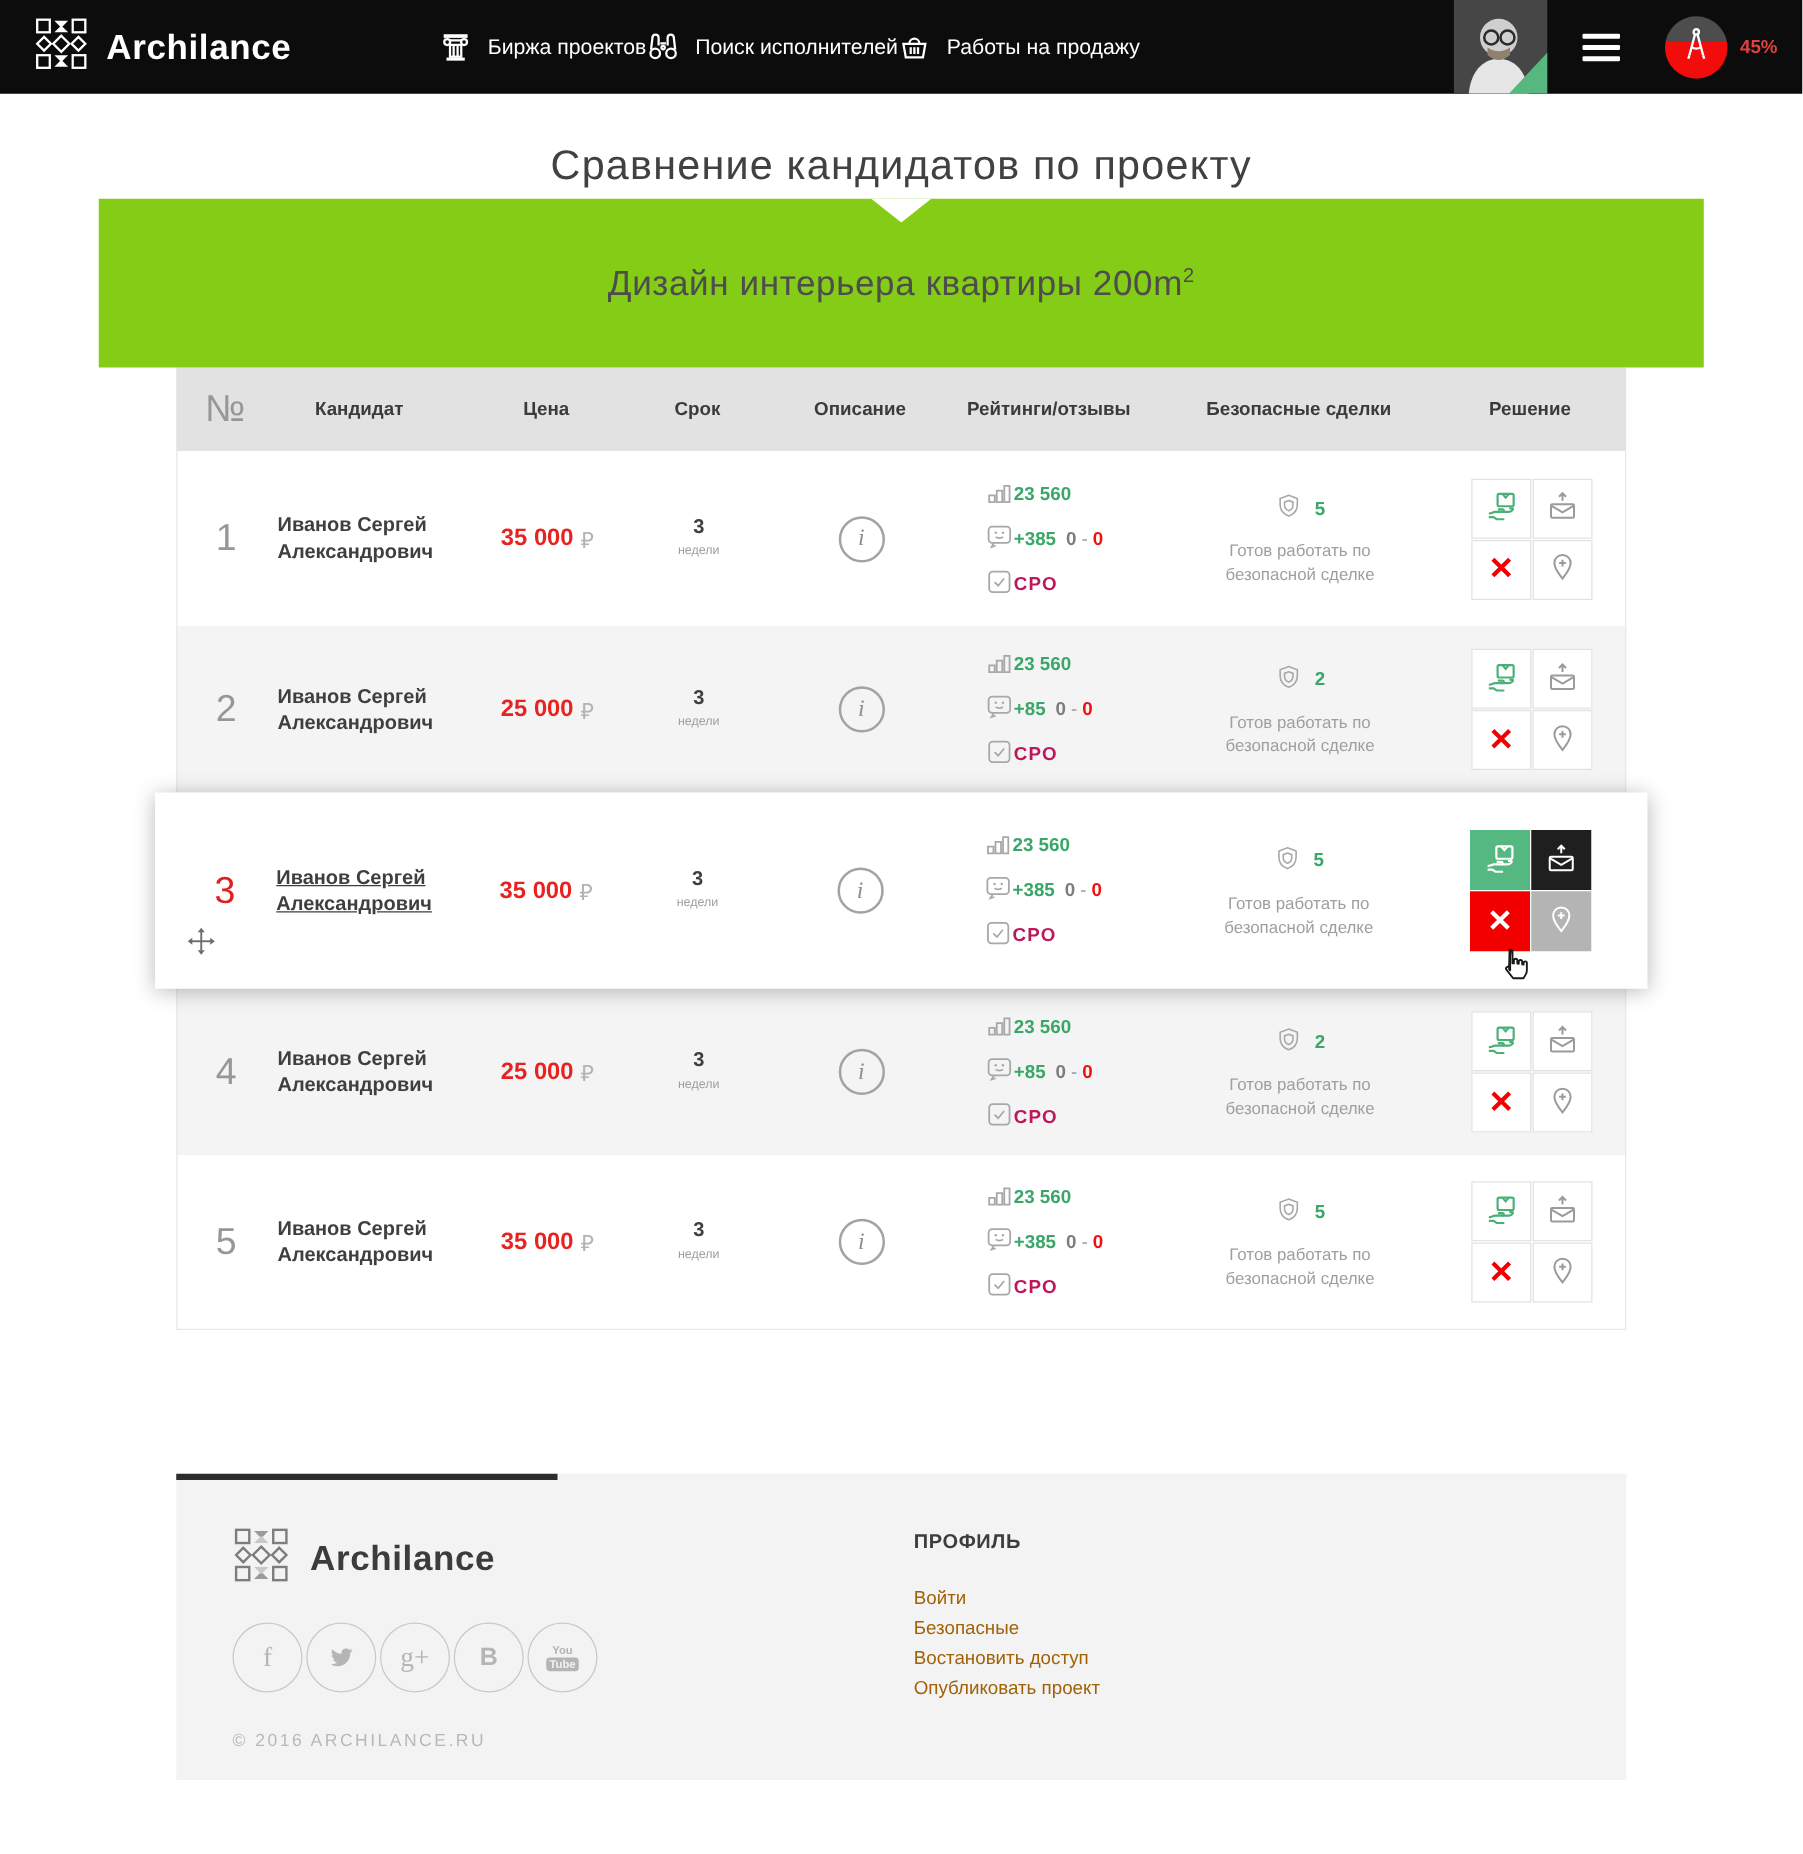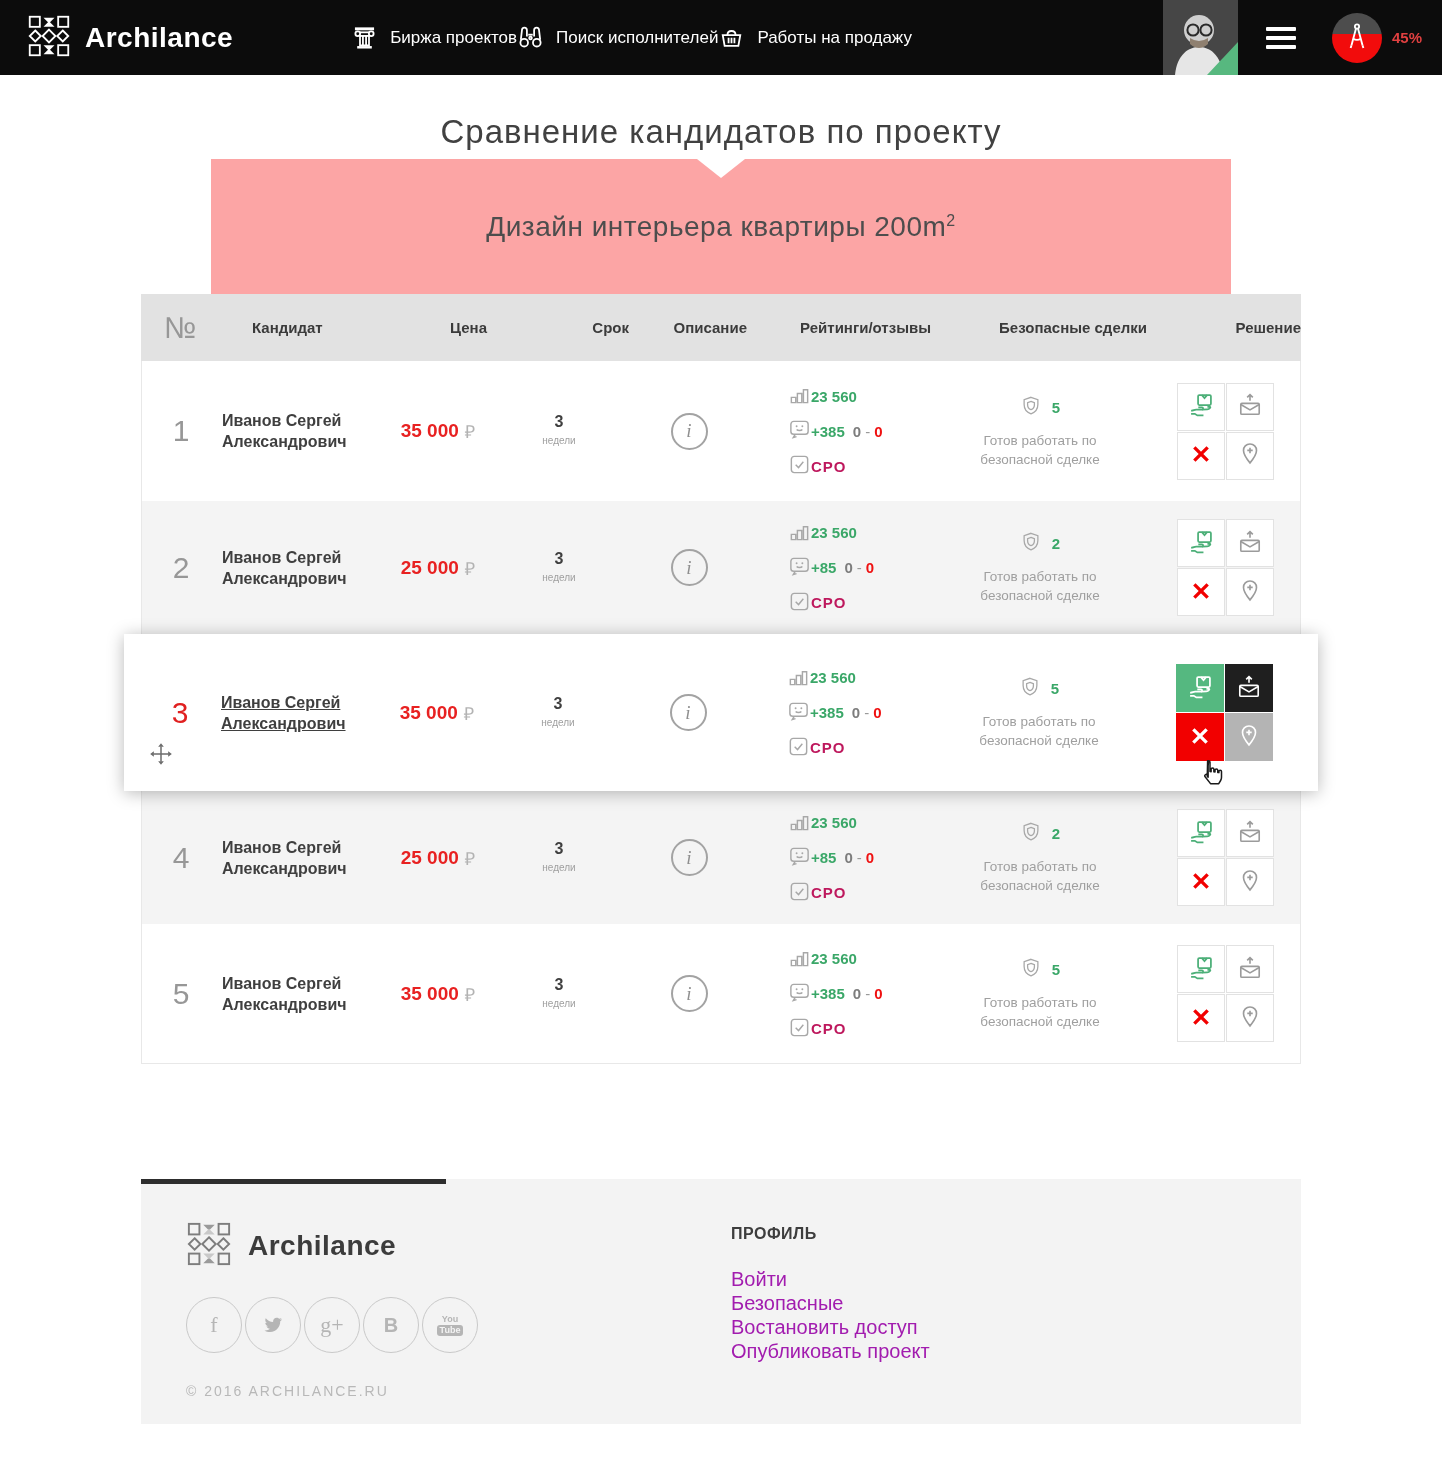--- a/index.html
+++ b/index.html
@@ -20,32 +20,32 @@
   .avatar{ width:75px; height:75px; display:block; }
   .burger{ width:30px; margin:0 36px 0 28px; cursor:pointer; }
   .burger span{ display:block; height:4px; background:#fff; border-radius:1px; margin:5px 0; }
   .badge{ width:50px; height:50px; border-radius:50%; overflow:hidden;
           background:linear-gradient(#4d4d4d 0 42%, #f20c0c 42% 100%);
           display:flex; align-items:center; justify-content:center; }
   .badge-pct{ color:#eddddd; font-size:15px; margin:0 20px 0 10px; color:#e04040; font-weight:bold; }
   
   .page-title{ text-align:center; font-size:33px; font-weight:300; color:#414141;
                letter-spacing:1px; padding-top:38px; height:84px; }
-  .project-band{ width:1020px; margin:0 auto; height:135px; background:#fca5a5; position:relative;
+  .project-band{ width:1284px; margin:0 auto; height:135px; background:#84cc16; position:relative;
                  display:flex; align-items:center; justify-content:center; }
   .project-band::before{ content:""; position:absolute; top:0; left:50%; margin-left:-24px;
                  border-left:24px solid transparent; border-right:24px solid transparent;
                  border-top:19px solid #ffffff; }
   .project-title{ font-size:28px; font-weight:300; color:#4d4d4d; letter-spacing:.5px; }
   .project-title sup{ font-size:16px; }
   
   .tbl{ width:1160px; margin:0 auto; }
   .tgrid{ display:grid; grid-template-columns:78px 168px 100px 142px 118px 184px 216px 154px; align-items:center; }
   .thead{ height:67px; background:#e2e2e2; font-size:15px; font-weight:bold; color:#3b3b3b; }
-  .thead .cell{ text-align:right; }
+  .thead .cell{ text-align:center; }
   .thead .c-num{ text-align:center; }
   .thead .c-name{ text-align:left; padding-left:33px; }
   .row{ height:133px; background:#fff; border-left:1px solid #e8e8e8; border-right:1px solid #e8e8e8; }
   .row.alt{ background:#f4f4f4; }
   .row.first{ height:140px; }
   .row.last{ height:140px; border-bottom:1px solid #e8e8e8; }
   .row.active{ height:157px; background:#fff; position:relative; z-index:3;
                margin:0 -17px; padding:0 17px; border:none;
                box-shadow:0 2px 16px rgba(0,0,0,.28); }
   .cell{ display:flex; align-items:center; justify-content:center; }
@@ -97,21 +97,21 @@
         color:#b5b5b5; cursor:pointer; background:transparent; }
   .soc .glyph-serif{ font-family:"Liberation Serif", serif; font-size:22px; }
   .soc .glyph-sans{ font-size:20px; font-weight:bold; }
   .yt-line{ font-size:9px; font-weight:bold; line-height:9px; }
   .yt-box{ background:#b5b5b5; color:#f3f3f3; border-radius:3px; padding:1px 3px; margin-top:1px; }
   .copyright{ margin-top:30px; font-size:14px; color:#b8b8b8; letter-spacing:2px; }
   .f-col{ position:absolute; top:46px; }
   .f-col.profile{ left:590px; }
   .f-col.about{ left:875px; }
   .f-col h4{ font-size:16px; color:#3d3d3d; letter-spacing:.5px; margin-bottom:24px; }
-  .f-col a{ display:block; font-size:20px; color:#a21caf; text-decoration:none; line-height:24px; cursor:pointer; }
+  .f-col a{ display:block; font-size:15px; color:#a16207; text-decoration:none; line-height:24px; cursor:pointer; }
   .bottom-strip{ height:33px; background:#fff; }
 </style>
 </head>
 <body>
 
 <header class="topbar">
   <div class="brand">
     <span>
       <svg width="44" height="44" viewBox="0 0 48 48" fill="none" stroke="#ffffff" stroke-width="2">
         <rect x="3" y="3" width="11" height="11"></rect>

